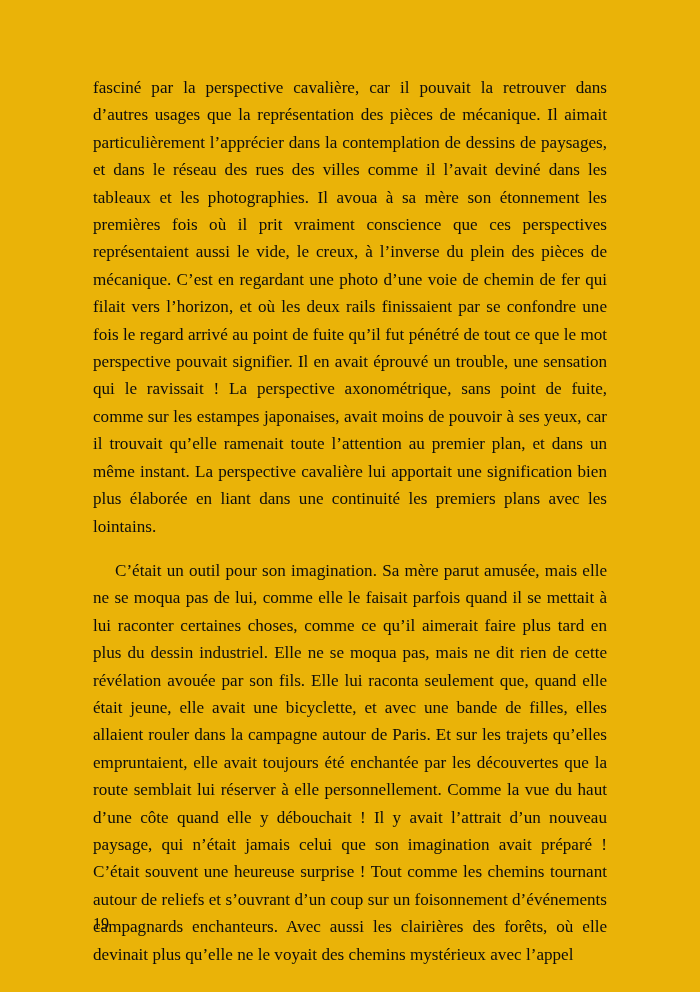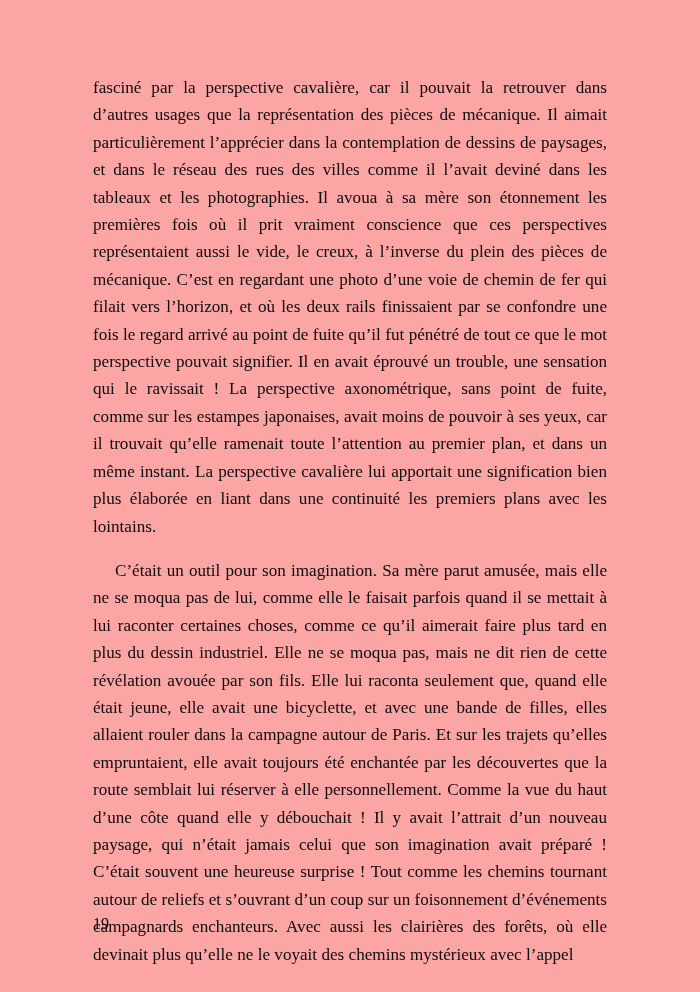--- a/index.html
+++ b/index.html
@@ -5,21 +5,21 @@
 <style>
   html, body {
     margin: 0;
     padding: 0;
     background: #ffffff;
   }
   .page {
     position: relative;
     width: 700px;
     height: 992px;
-    background: #fca5a5;
+    background: #eab308;
     overflow: hidden;
     box-sizing: border-box;
   }
   .text-block {
     position: absolute;
     left: 93px;
     top: 74px;
     width: 514px;
   }
   .para {

